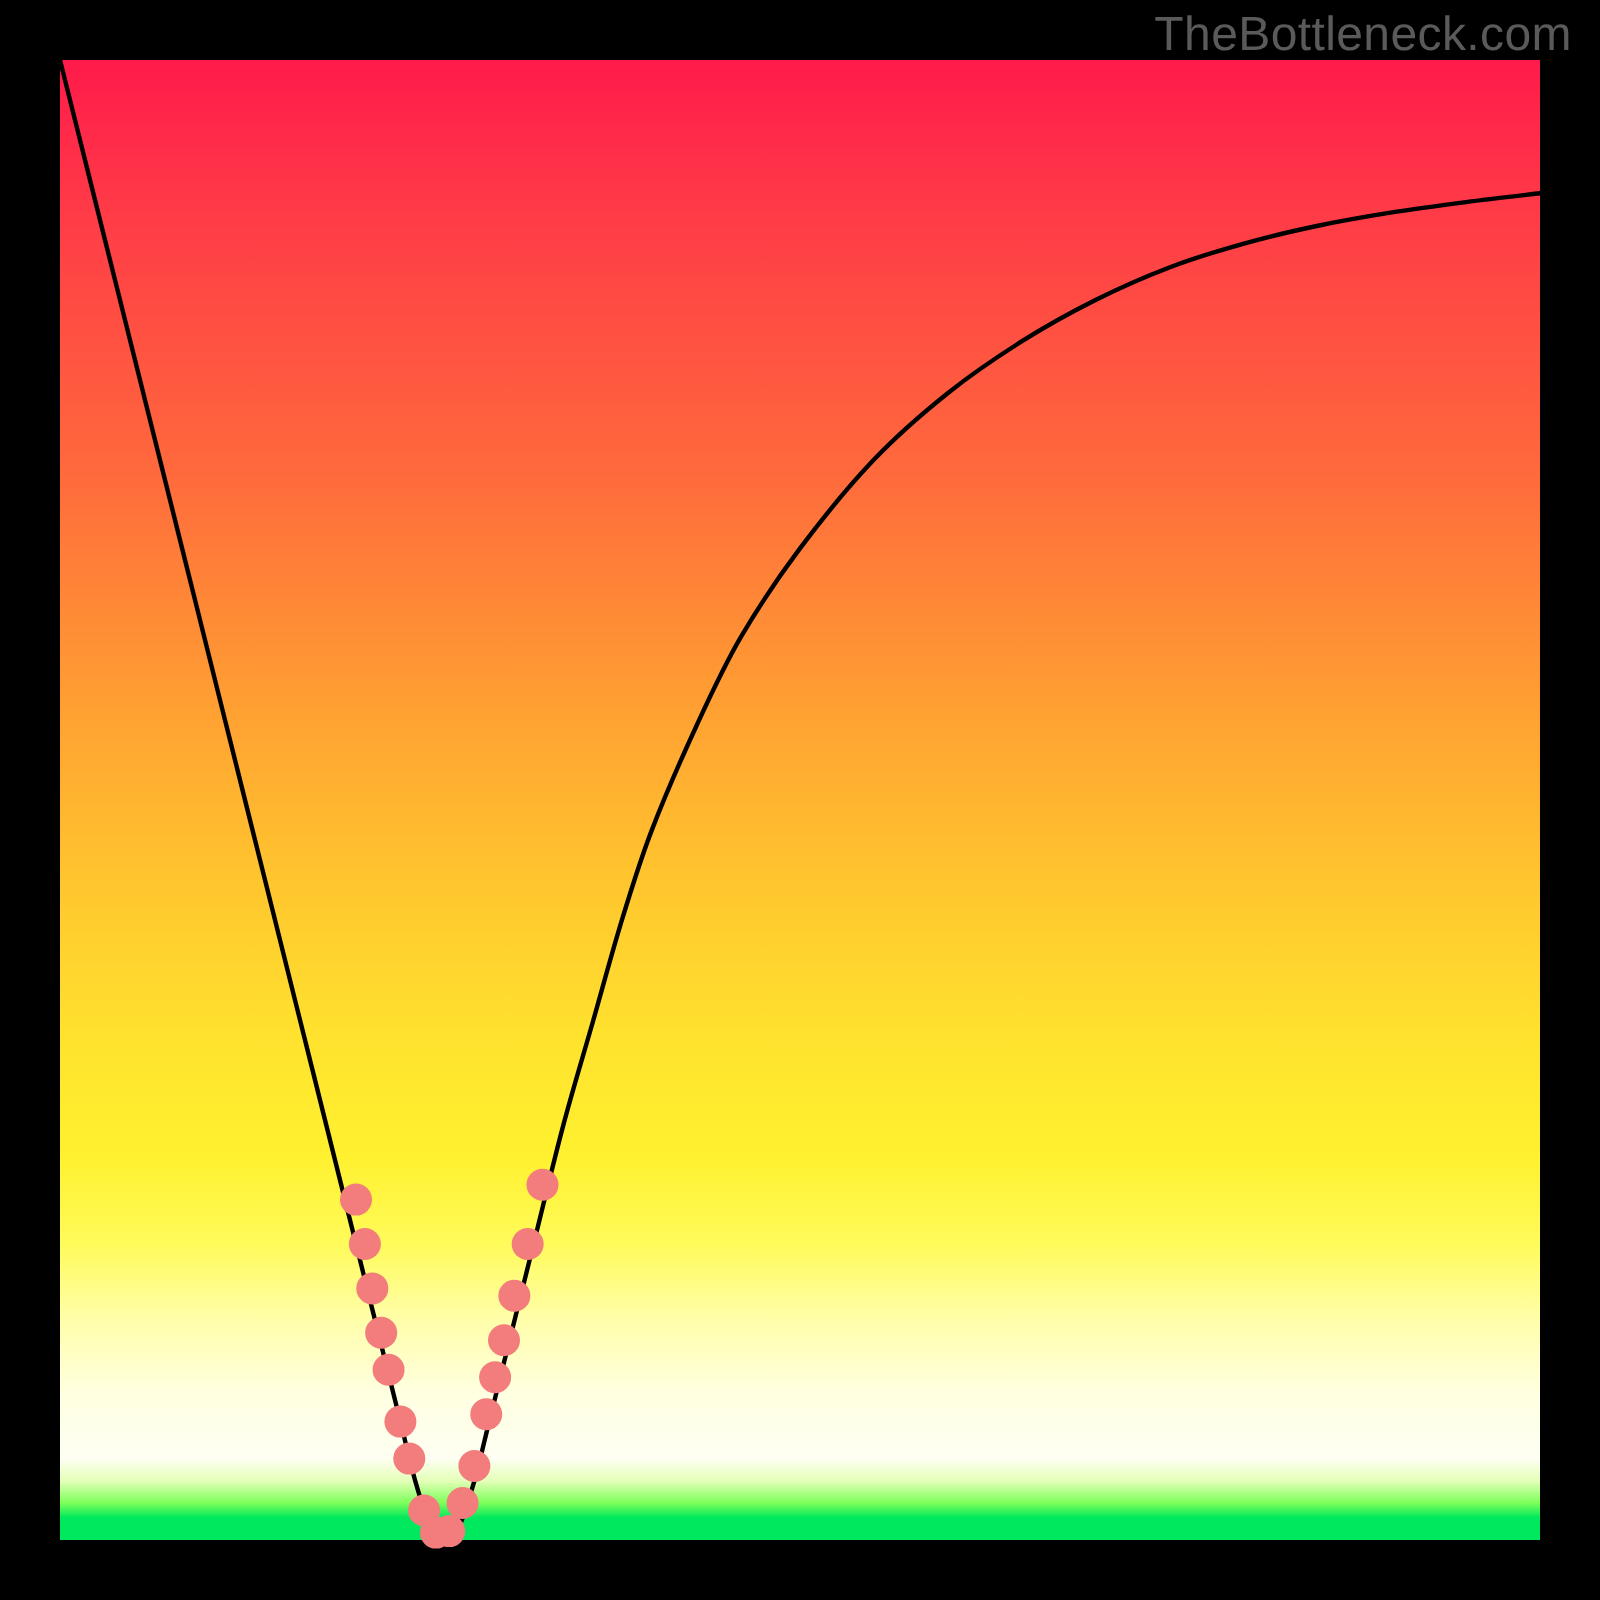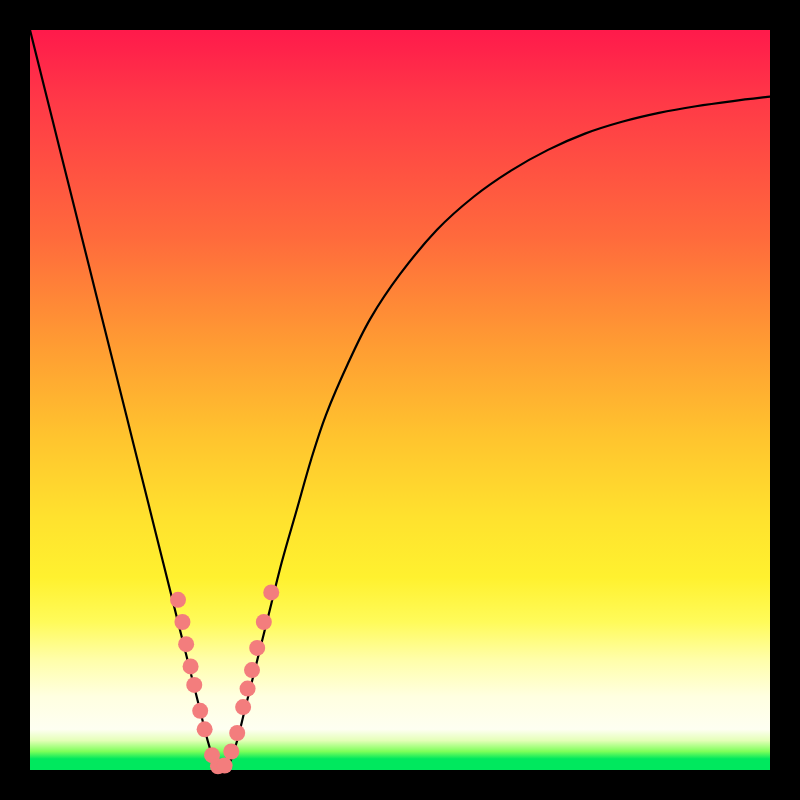--- a/index.html
+++ b/index.html
@@ -86,13 +86,14 @@
           <circle cx="207.20" cy="703.00" r="8" fill="#f37d7d" stroke="#f37d7d" stroke-width="0"></circle>
           <circle cx="213.12" cy="677.10" r="8" fill="#f37d7d" stroke="#f37d7d" stroke-width="0"></circle>
           <circle cx="217.56" cy="658.60" r="8" fill="#f37d7d" stroke="#f37d7d" stroke-width="0"></circle>
           <circle cx="222.00" cy="640.10" r="8" fill="#f37d7d" stroke="#f37d7d" stroke-width="0"></circle>
           <circle cx="227.18" cy="617.90" r="8" fill="#f37d7d" stroke="#f37d7d" stroke-width="0"></circle>
           <circle cx="233.84" cy="592.00" r="8" fill="#f37d7d" stroke="#f37d7d" stroke-width="0"></circle>
           <circle cx="241.24" cy="562.40" r="8" fill="#f37d7d" stroke="#f37d7d" stroke-width="0"></circle>
         </g>
     </svg>
   </div>
+  <div class="watermark">TheBottleneck.com</div>
 </div>
 
 </body></html>

